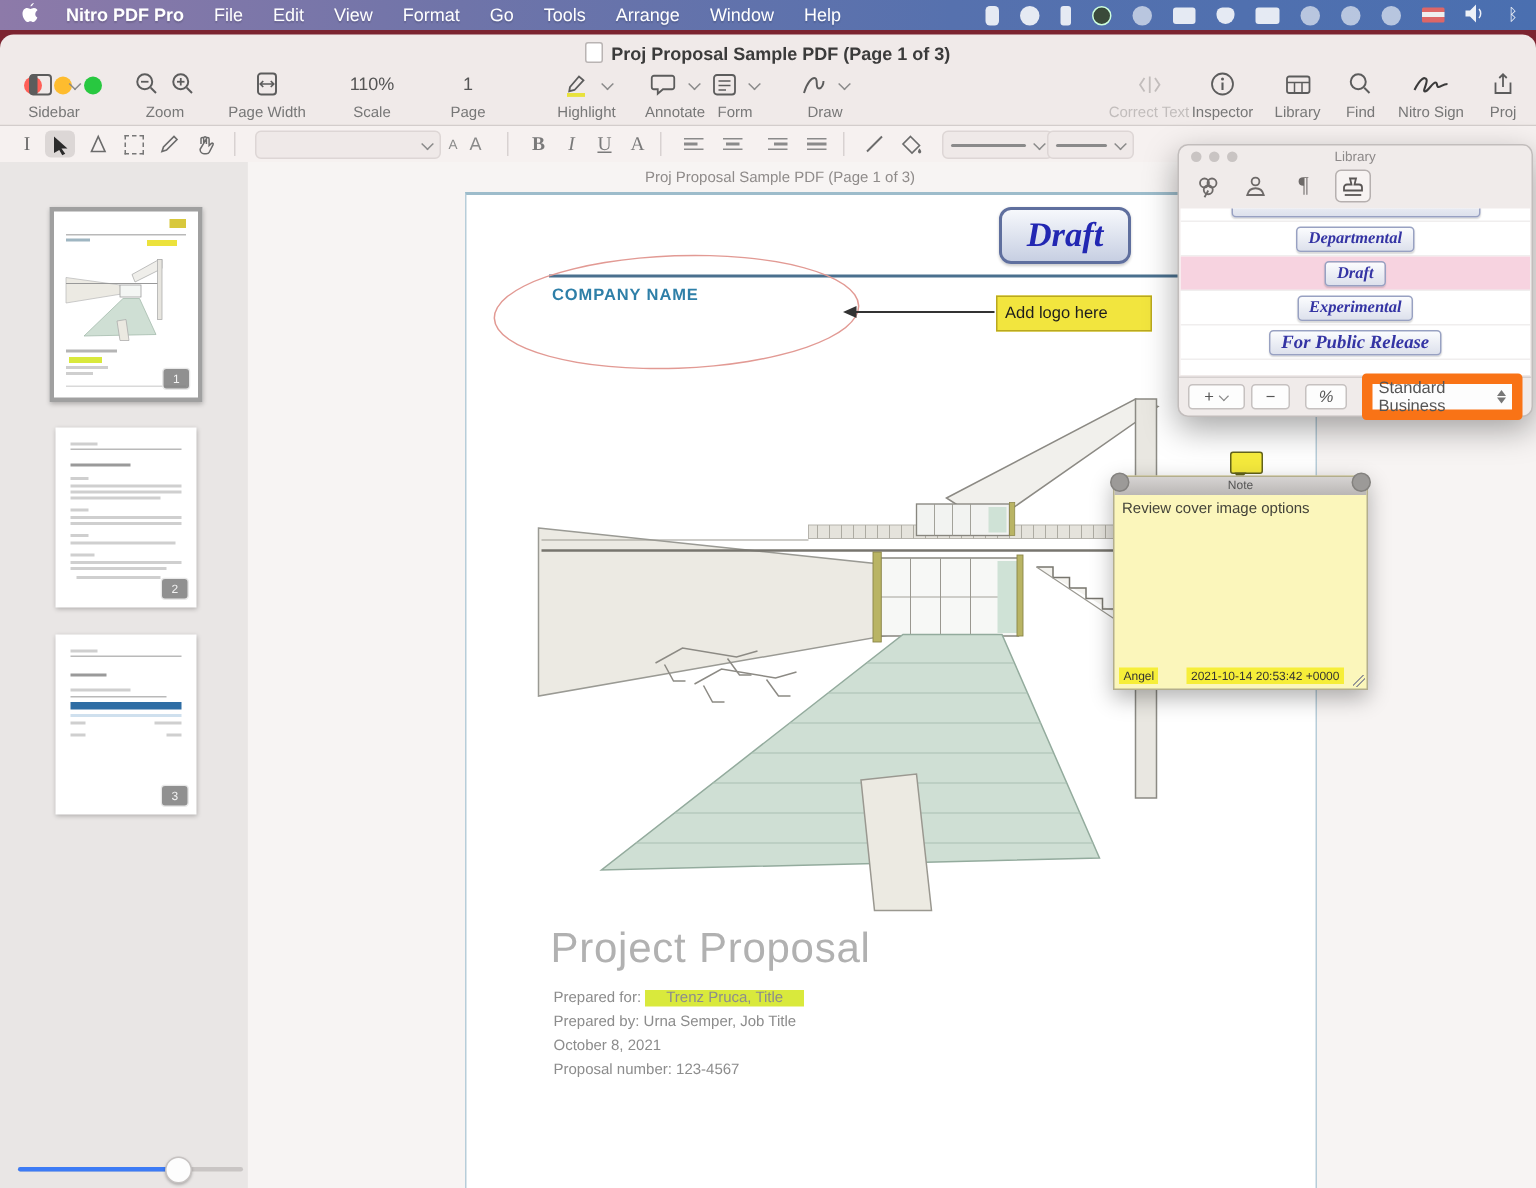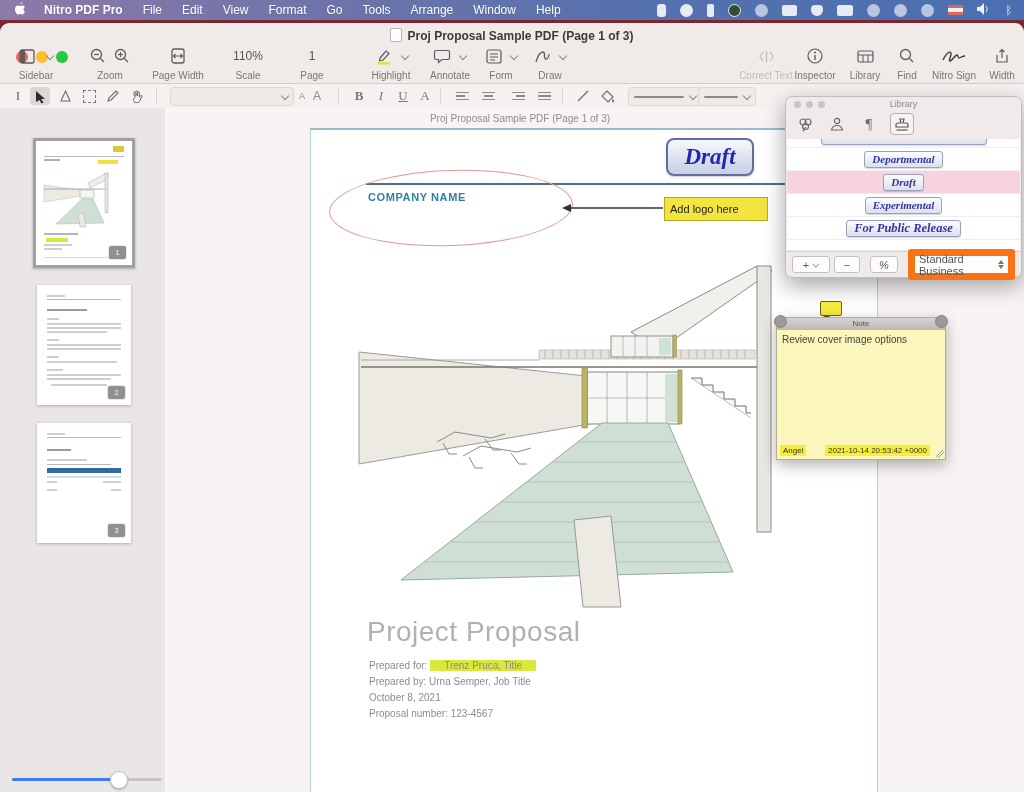--- a/index.html
+++ b/index.html
@@ -87,21 +87,21 @@
   .lbtn{height:15px;background:#fdfdfd;border:1px solid #c6c1c0;border-radius:3px;font-size:11px;color:#555;display:flex;align-items:center;justify-content:center;padding:0 5px;}
   #libselect{flex:1;height:17px;background:#fdfdfd;border:7px solid #f97316;border-radius:3px;display:flex;align-items:center;font-size:11px;color:#555;padding:0 4px;}
   .updown{margin-left:auto;display:flex;flex-direction:column;gap:1px;}
   .updown i{width:0;height:0;border-left:3px solid transparent;border-right:3px solid transparent;display:block;}
   .updown .u{border-bottom:4px solid #777;}
   .updown .d{border-top:4px solid #777;}
 
   
   #notemarker{position:absolute;left:820px;top:301px;width:20px;height:13px;background:#f4e93c;border:1.5px solid #62621c;border-radius:2px;}
   #notemarker:after{content:"";position:absolute;left:2px;bottom:-6px;width:0;height:0;border-left:3px solid transparent;border-right:5px solid transparent;border-top:6px solid #62621c;}
-  #note{position:absolute;left:776px;top:317px;width:168px;height:141px;background:#fbf6bb;border:1px solid #b3ae8d;box-shadow:0 5px 14px rgba(0,0,0,.3);}
+  #note{position:absolute;left:742px;top:317px;width:168px;height:141px;background:#fbf6bb;border:1px solid #b3ae8d;box-shadow:0 5px 14px rgba(0,0,0,.3);}
   #notetitle{position:absolute;left:0;top:0;width:100%;height:12px;background:linear-gradient(#d6d3d2,#bab7b5);
     font-size:8px;color:#555;text-align:center;line-height:12px;}
   .notedot{position:absolute;top:-3px;width:11px;height:11px;border-radius:50%;background:#9c9a98;border:1px solid #84827f;}
   #notebody{position:absolute;left:5px;top:16px;right:5px;font-size:10px;color:#44443a;}
   .notechip{position:absolute;bottom:3px;background:#f6ee39;font-size:8px;color:#333;padding:1px 3px;}
   #noteresize{position:absolute;right:1px;bottom:1px;width:8px;height:8px;
     background:linear-gradient(135deg,transparent 40%,#999 40% 46%,transparent 46% 62%,#999 62% 68%,transparent 68%);}
 
   svg{overflow:visible;}
 </style>
@@ -223,21 +223,21 @@
     <div class="tbgroup" style="left:422px;width:56px;">
       <div class="glyphs">
         <svg width="17" height="15" viewBox="0 0 17 15">
             <path d="M2 1.5h12a1.5 1.5 0 011.5 1.5v6a1.5 1.5 0 01-1.5 1.5H8l-3.5 3v-3H2A1.5 1.5 0 01.5 9V3A1.5 1.5 0 012 1.5z" fill="none" stroke="#5c5c5c" stroke-width="1.2"></path>
           </svg>
         <span class="chev"></span>
       </div>
       <div class="lbl">Annotate</div>
     </div>
 
-    <div class="tbgroup" style="left:478px;width:46px;">
+    <div class="tbgroup" style="left:467px;width:46px;">
       <div class="glyphs">
         <svg width="16" height="15" viewBox="0 0 16 15">
             <rect x="1" y="1" width="14" height="13" rx="2" fill="none" stroke="#5c5c5c" stroke-width="1.2"></rect>
             <path d="M4 5h8M4 8h8M4 11h5" stroke="#5c5c5c" stroke-width="1"></path>
           </svg>
         <span class="chev"></span>
       </div>
       <div class="lbl">Form</div>
     </div>
 
@@ -301,21 +301,21 @@
       <div class="lbl">Nitro Sign</div>
     </div>
 
     <div class="tbgroup" style="left:984px;width:36px;">
       <div class="glyphs">
           <svg width="14" height="16" viewBox="0 0 14 16">
             <path d="M2 7v7h10V7" fill="none" stroke="#5c5c5c" stroke-width="1.2"></path>
             <path d="M7 10V1.5M4.5 4L7 1.5 9.5 4" fill="none" stroke="#5c5c5c" stroke-width="1.2"></path>
           </svg>
         </div>
-      <div class="lbl">Width</div>
+      <div class="lbl">Proj</div>
     </div>
   </div>
 
   <div id="formatbar">
     <span class="fbi" style="left:10px;width:16px;font-family:'Liberation Serif',serif;font-size:13px;">I</span>
     <span class="fbi fbsel" style="left:30px;width:20px;">
         <svg width="11" height="13" viewBox="0 0 11 13">
           <path d="M1 1l9 8H6l2.5 3.5-2 1L4.5 10 1 12z" fill="#2b2b2b"></path>
         </svg>
       </span>

